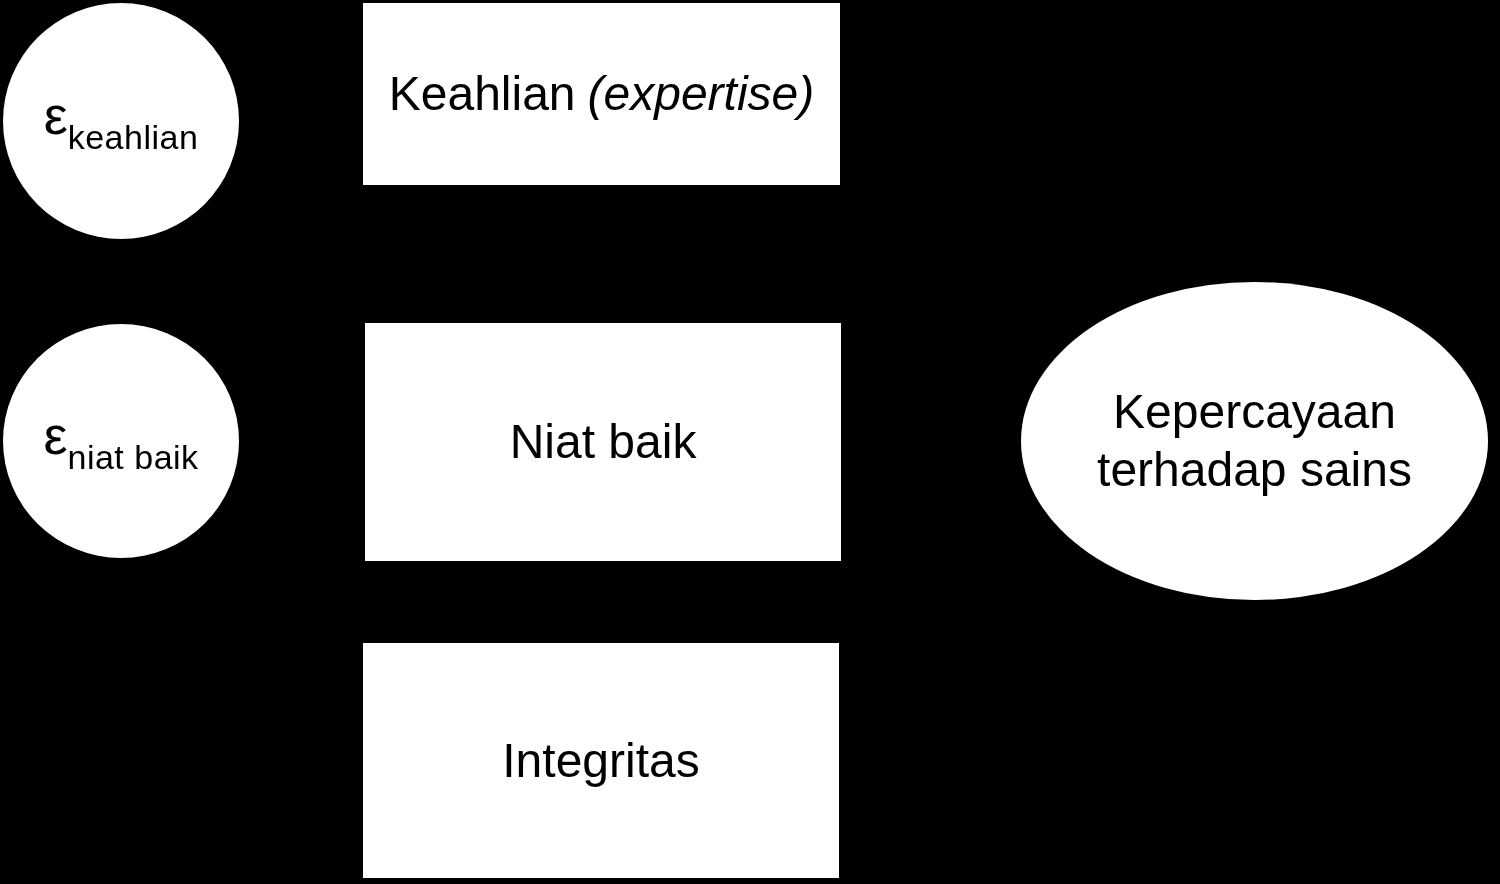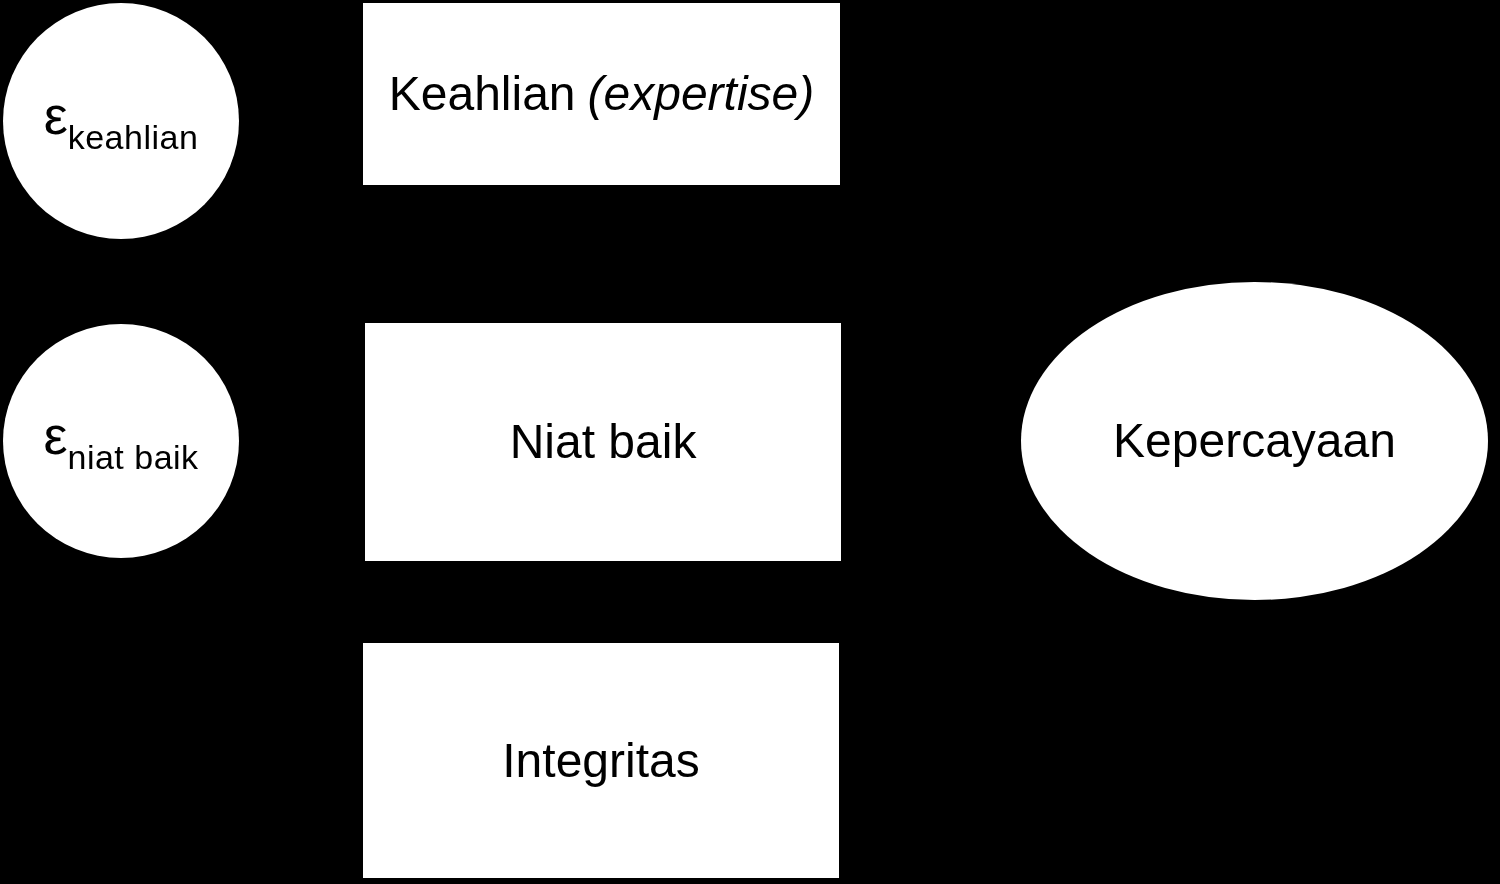--- a/index.html
+++ b/index.html
@@ -88,16 +88,17 @@
     </div>
   </div>
 
   <div class="shape rect" id="rect-integritas">
     <div class="node-label"><span>Integritas</span></div>
   </div>
 
   <div class="shape ellipse" id="ellipse-kepercayaan">
     <div class="node-label">
       <div>Kepercayaan</div>
+      <div>terhadap sains</div>
     </div>
   </div>
 
 </div>
 
 </body></html>

